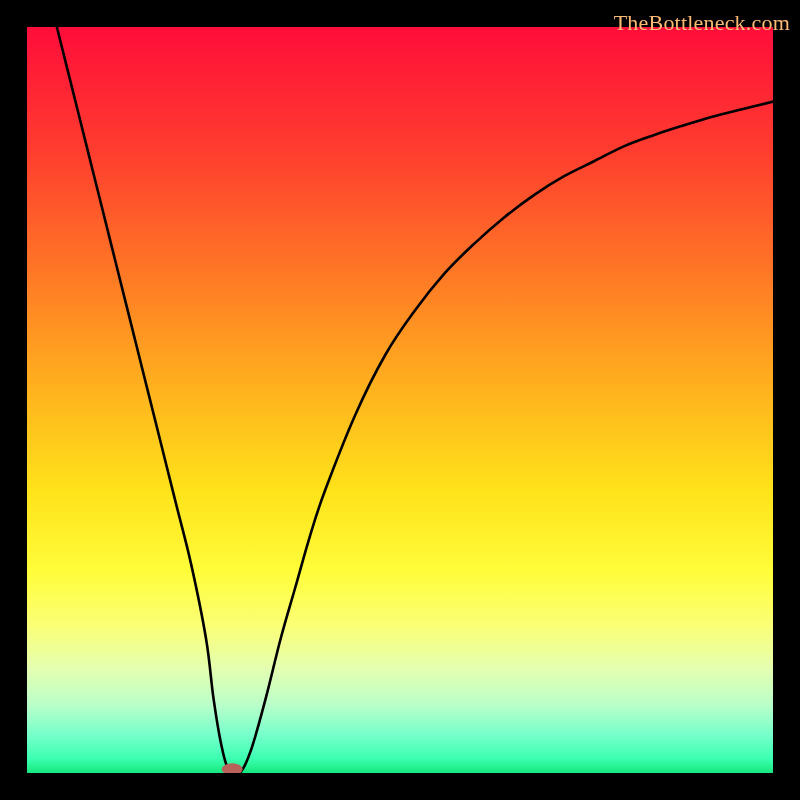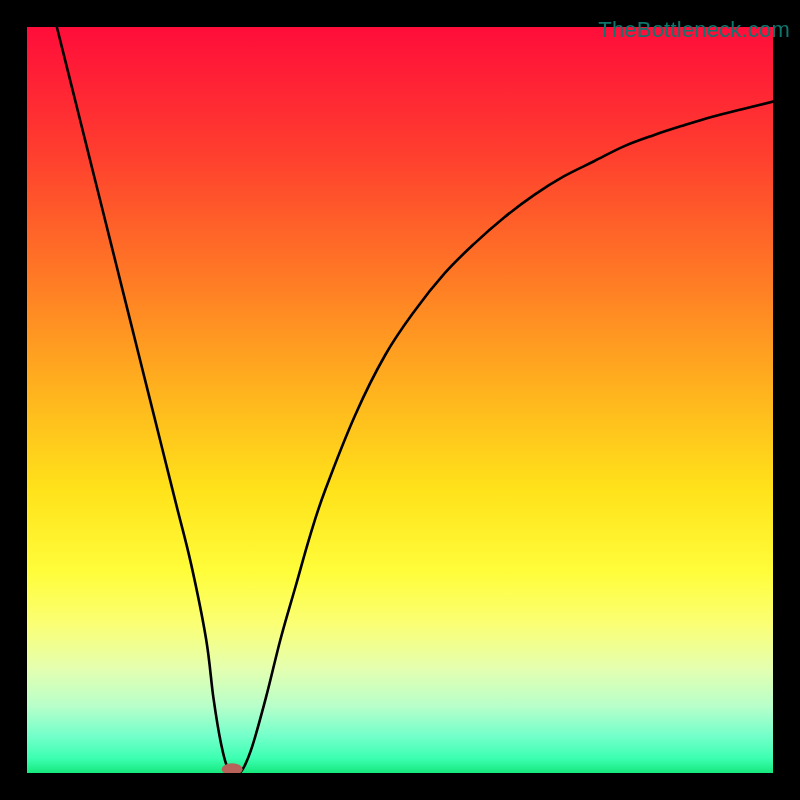--- a/index.html
+++ b/index.html
@@ -11,26 +11,26 @@
     overflow: hidden;
   }
   .outer {
     width: 800px;
     height: 800px;
     background: #000;
     position: relative;
   }
   .watermark {
     position: absolute;
-    top: 17px;
+    top: 10px;
     right: 10px;
-    font-family: Liberation Sans, sans-serif;
+    font-family: Liberation Serif, serif;
     font-size: 22px;
     font-weight: 500;
-    color: #0f766e;
+    color: #fdba74;
     letter-spacing: 0.2px;
     z-index: 3;
   }
   svg.plot {
     position: absolute;
     left: 27px;
     top: 27px;
     width: 746px;
     height: 746px;
     display: block;

